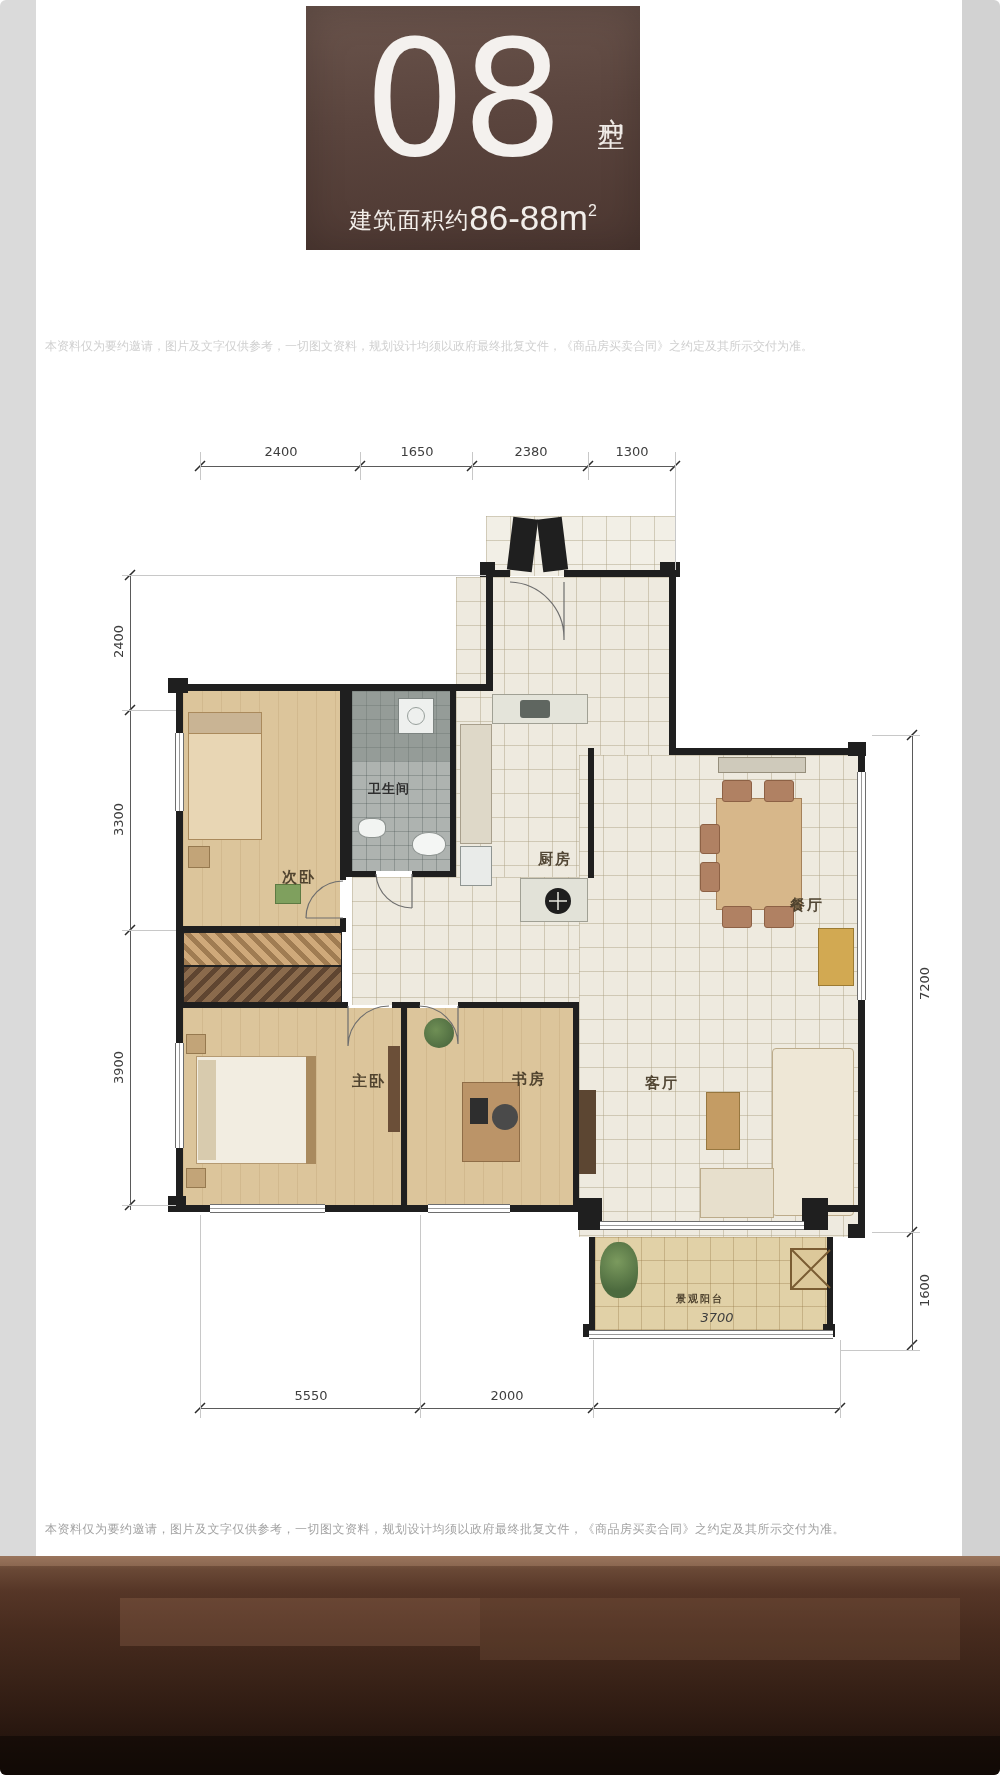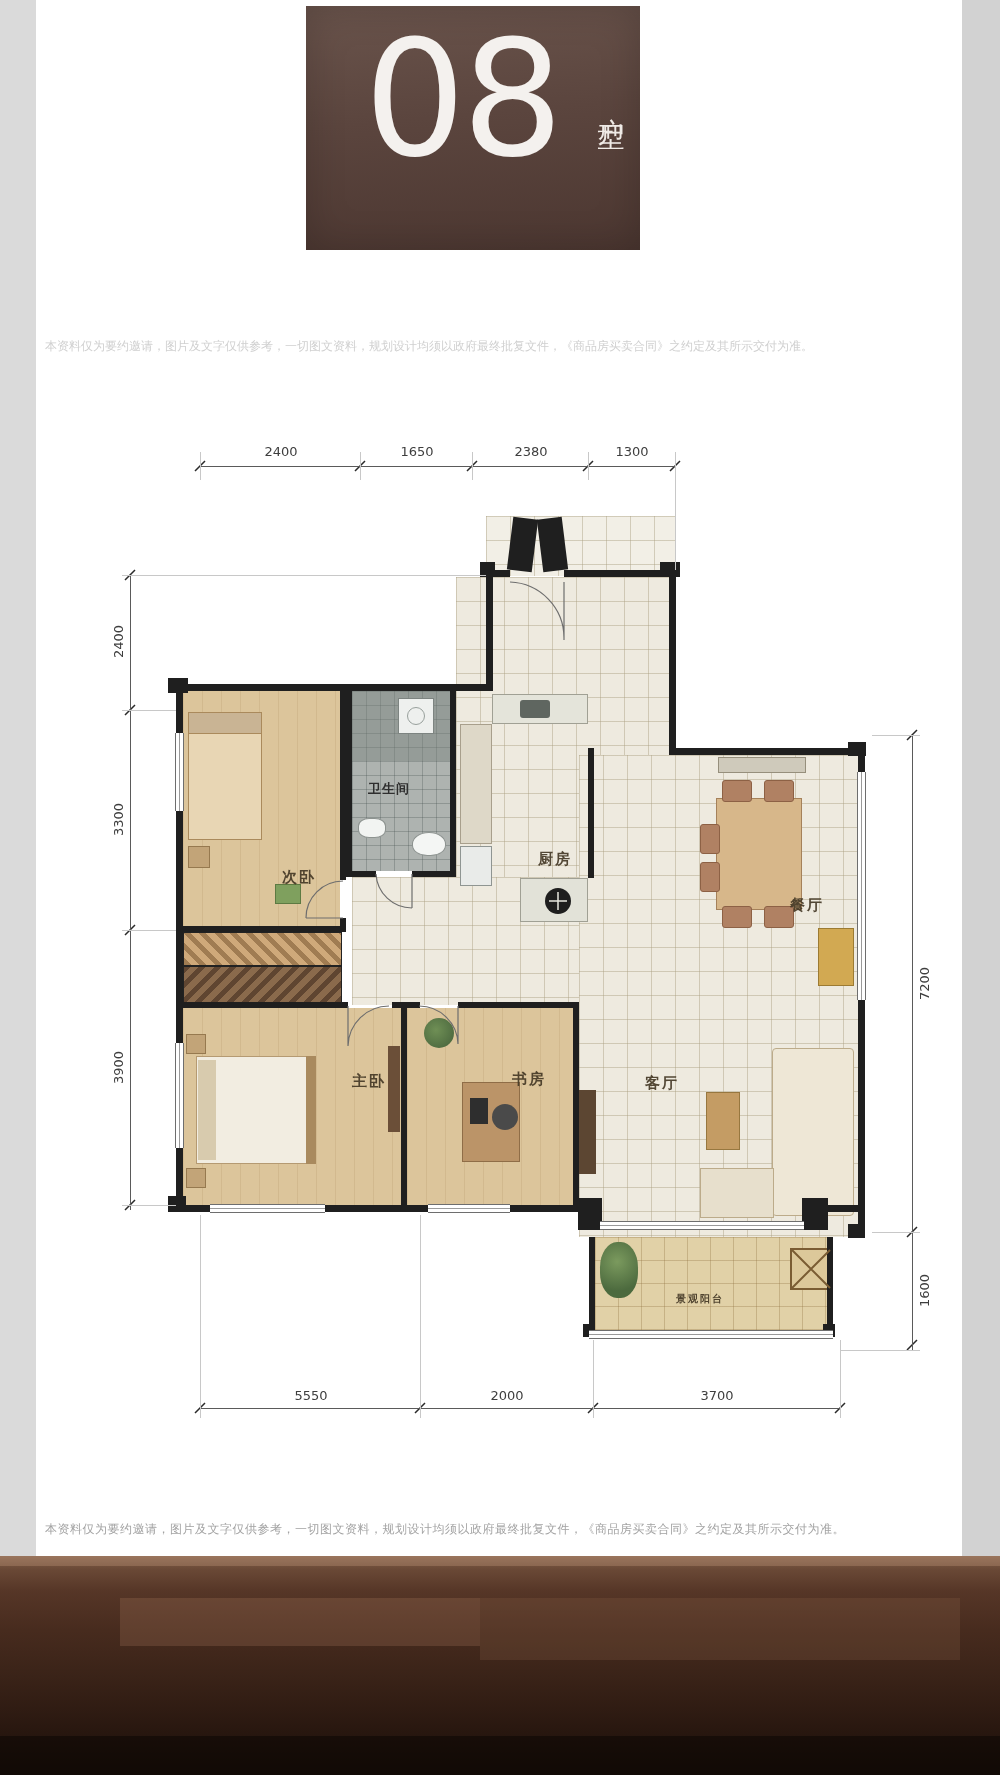--- a/index.html
+++ b/index.html
@@ -1,17 +1,17 @@
 <!DOCTYPE html>
 <html><head>
 <meta charset="utf-8">
 <style>
   html,body{margin:0;padding:0;}
   body{font-family:"Liberation Sans","DejaVu Sans",sans-serif;}
-  .page{position:relative;width:1000px;height:1775px;background:#ffffff;overflow:hidden;}
+  .page{position:relative;width:1000px;height:1775px;background:#ffffff;overflow:hidden;border-radius:6px;}
   .a{position:absolute;}
   
   .w{position:absolute;background:#1f1f1f;}
   
   .win-v{position:absolute;width:9px;background:linear-gradient(90deg,#6e6e6e 0 1px,#fff 1px 4px,#9a9a9a 4px 5px,#fff 5px 8px,#6e6e6e 8px 9px);}
   .win-h{position:absolute;height:9px;background:linear-gradient(180deg,#6e6e6e 0 1px,#fff 1px 4px,#9a9a9a 4px 5px,#fff 5px 8px,#6e6e6e 8px 9px);}
   
   .dim{position:absolute;background:#5a5a5a;}
   .ext{position:absolute;background:#c8c8c8;}
   .dl{position:absolute;width:52px;text-align:center;font:13px "DejaVu Sans",sans-serif;color:#3e3e3e;}
@@ -42,20 +42,23 @@
 <body>
 
 <div class="page">
 
   <div class="a" style="left:0;top:0;width:36px;height:1556px;background:#dadada;"></div>
   <div class="a" style="left:962px;top:0;width:38px;height:1556px;background:#d2d2d2;"></div>
 
   <div class="badge">
     <div class="unit-number">08</div>
     <div class="unit-type">户型</div>
+    <div class="area-line">
+      <span class="area-prefix">建筑面积约</span><span class="area-value">86-88m</span><span class="area-sup">2</span>
+    </div>
   </div>
 
   <div class="muted" style="left:45px;top:338px;color:#d0d0d0;">本资料仅为要约邀请，图片及文字仅供参考，一切图文资料，规划设计均须以政府最终批复文件，《商品房买卖合同》之约定及其所示交付为准。</div>
 
   <div class="tile" style="left:486px;top:516px;width:190px;height:60px;background-color:#f2efe6;"></div>
   <div class="tile" style="left:456px;top:577px;width:213px;height:353px;"></div>
   <div class="tile" style="left:352px;top:877px;width:317px;height:128px;"></div>
   <div class="tile" style="left:579px;top:755px;width:279px;height:482px;"></div>
   <div class="wood" style="left:183px;top:691px;width:157px;height:239px;"></div>
   <div class="bath" style="left:352px;top:691px;width:98px;height:180px;"></div>
@@ -210,21 +213,21 @@
   <div class="dl" style="left:391px;top:444px;">1650</div>
   <div class="dl" style="left:505px;top:444px;">2380</div>
   <div class="dl" style="left:606px;top:444px;">1300</div>
   <div class="dl rot" style="left:92px;top:634px;">2400</div>
   <div class="dl rot" style="left:92px;top:812px;">3300</div>
   <div class="dl rot" style="left:92px;top:1060px;">3900</div>
   <div class="dl rot" style="left:898px;top:976px;">7200</div>
   <div class="dl rot" style="left:898px;top:1283px;">1600</div>
   <div class="dl" style="left:285px;top:1388px;">5550</div>
   <div class="dl" style="left:481px;top:1388px;">2000</div>
-  <div class="dl" style="left:691px;top:1388px;">3700</div>
+  <div class="dl" style="left:691px;top:1310px;font-style:italic;">3700</div>
 
   <div class="muted" style="left:45px;top:1521px;color:#a3a3a3;letter-spacing:.5px;">本资料仅为要约邀请，图片及文字仅供参考，一切图文资料，规划设计均须以政府最终批复文件，《商品房买卖合同》之约定及其所示交付为准。</div>
 
   <div class="footer">
     <div class="a" style="left:0;top:0;width:1000px;height:10px;background:rgba(190,150,120,.35);"></div>
     <div class="a" style="left:120px;top:42px;width:360px;height:48px;background:rgba(170,125,95,.25);"></div>
     <div class="a" style="left:480px;top:42px;width:480px;height:62px;background:rgba(145,105,78,.22);"></div>
     <div class="a" style="left:0;top:180px;width:1000px;height:39px;background:rgba(8,4,2,.5);"></div>
   </div>
 

